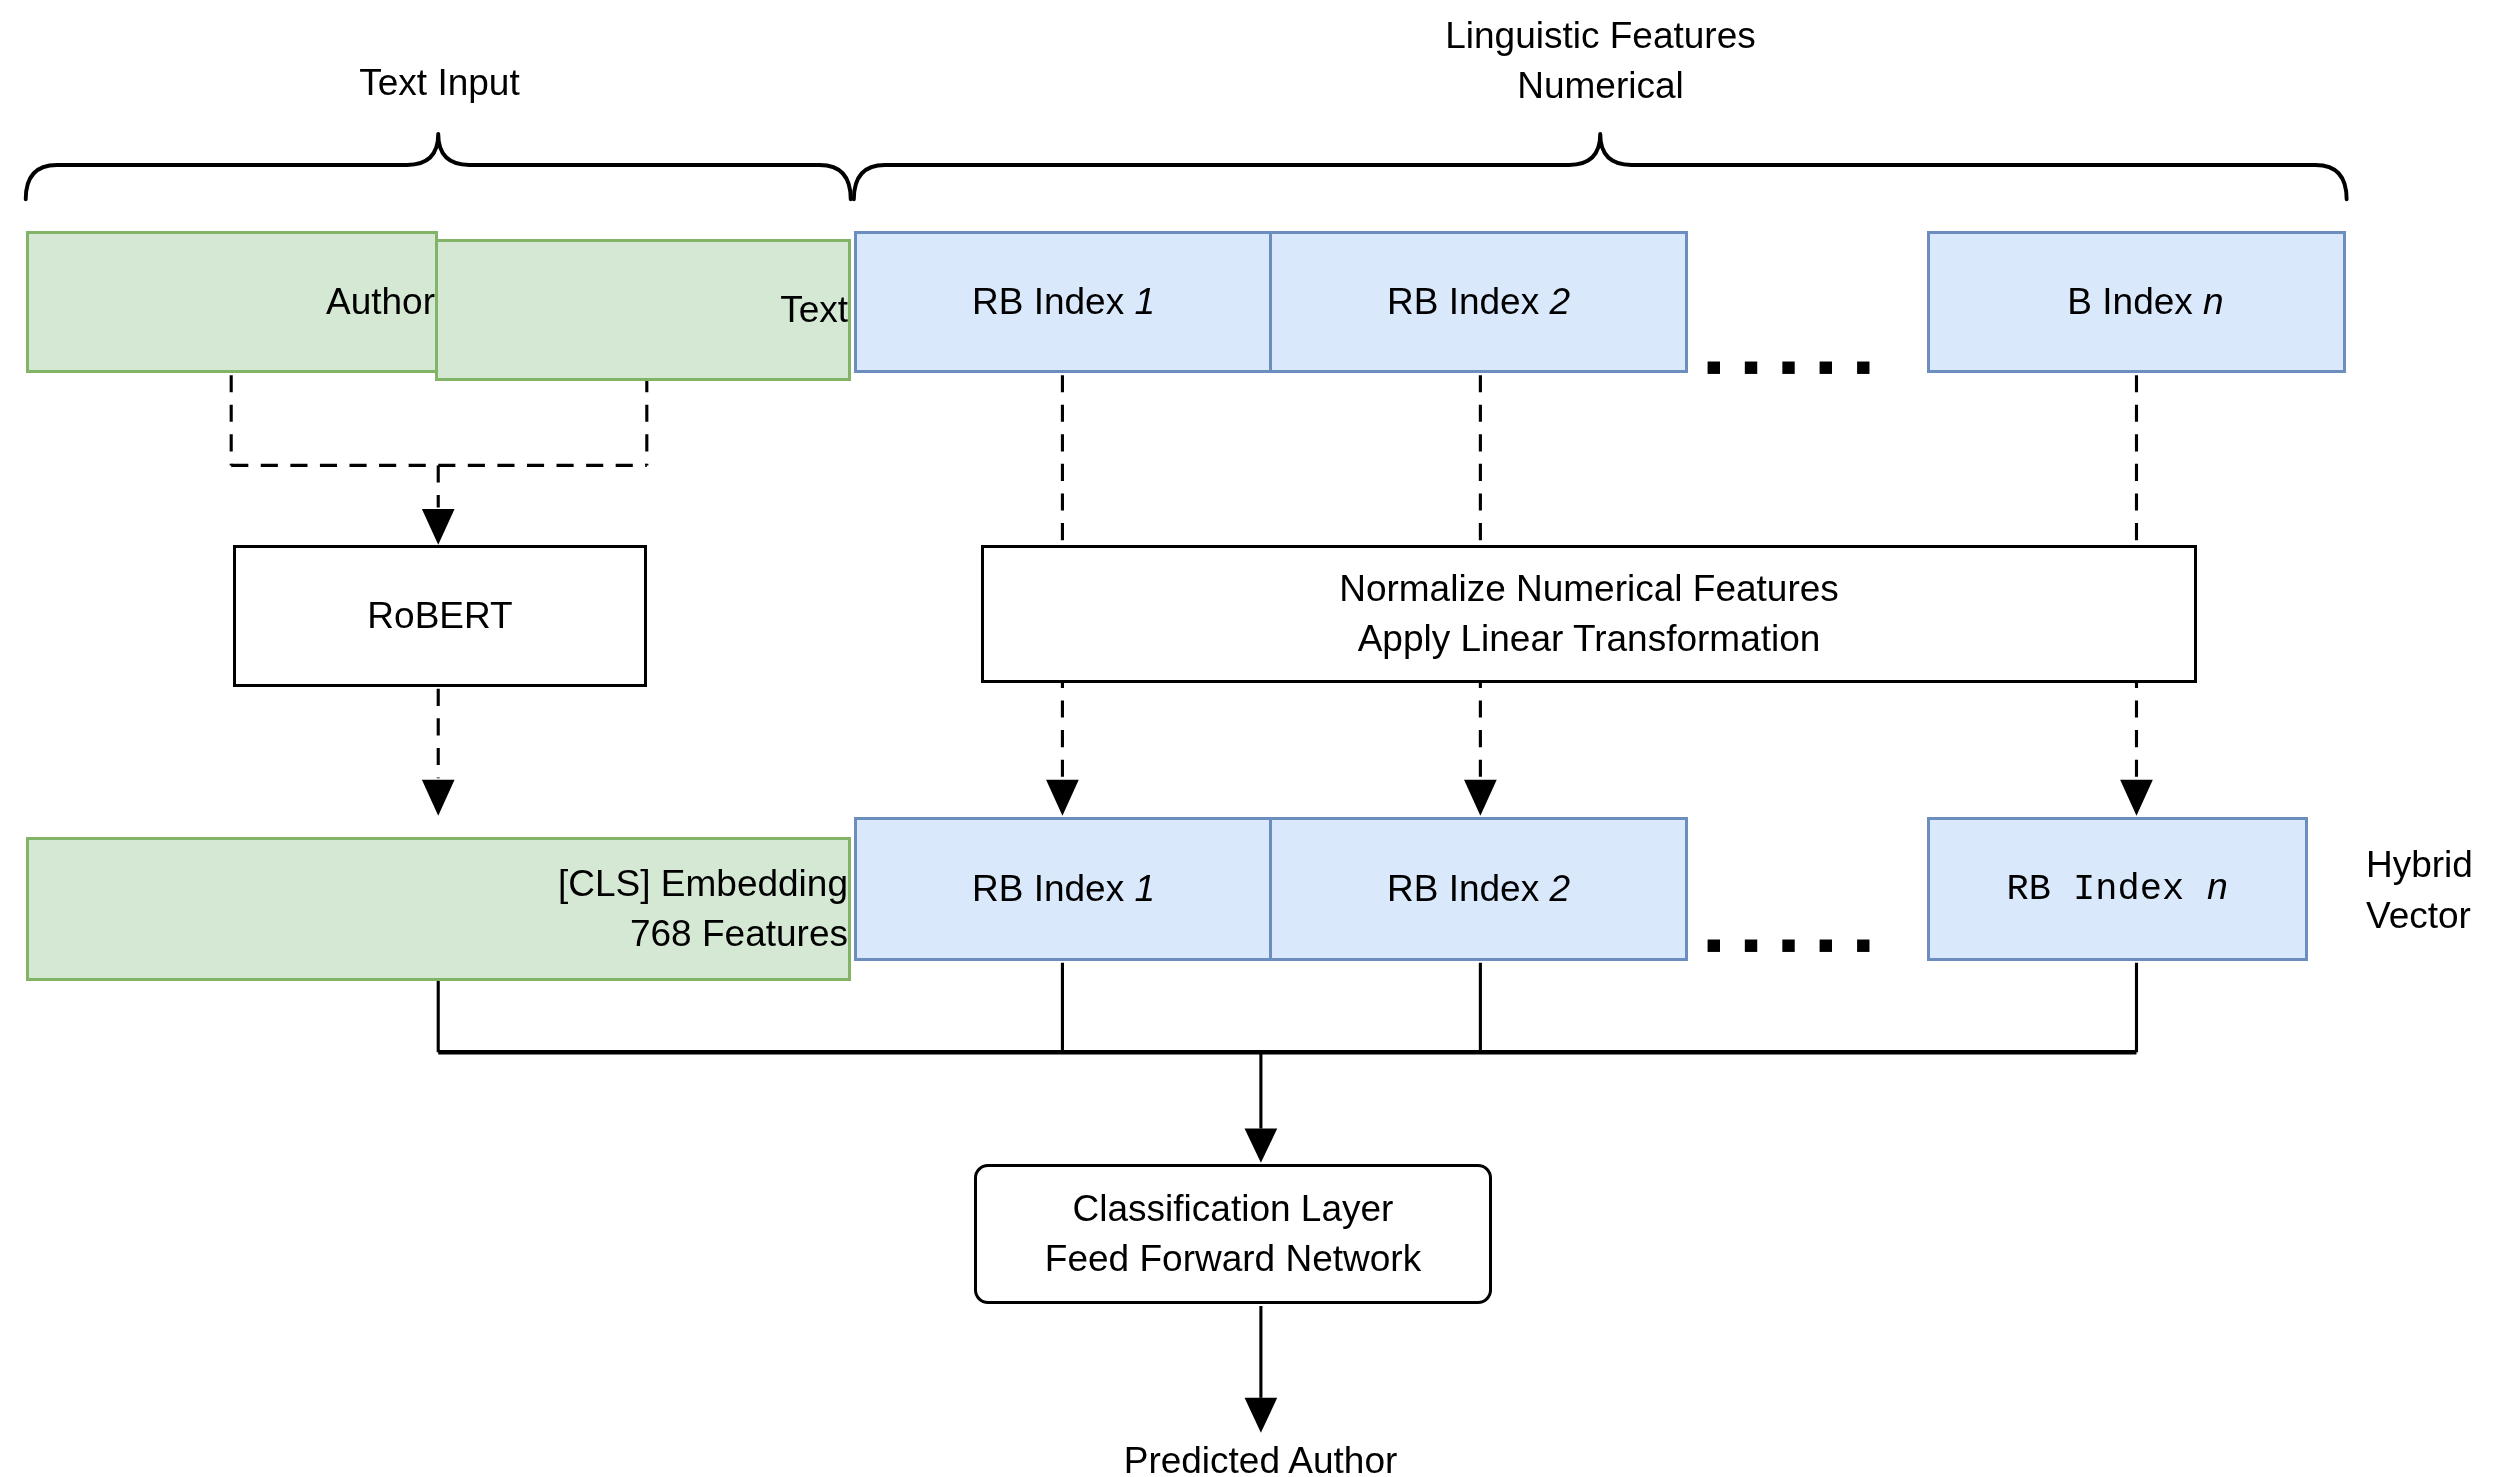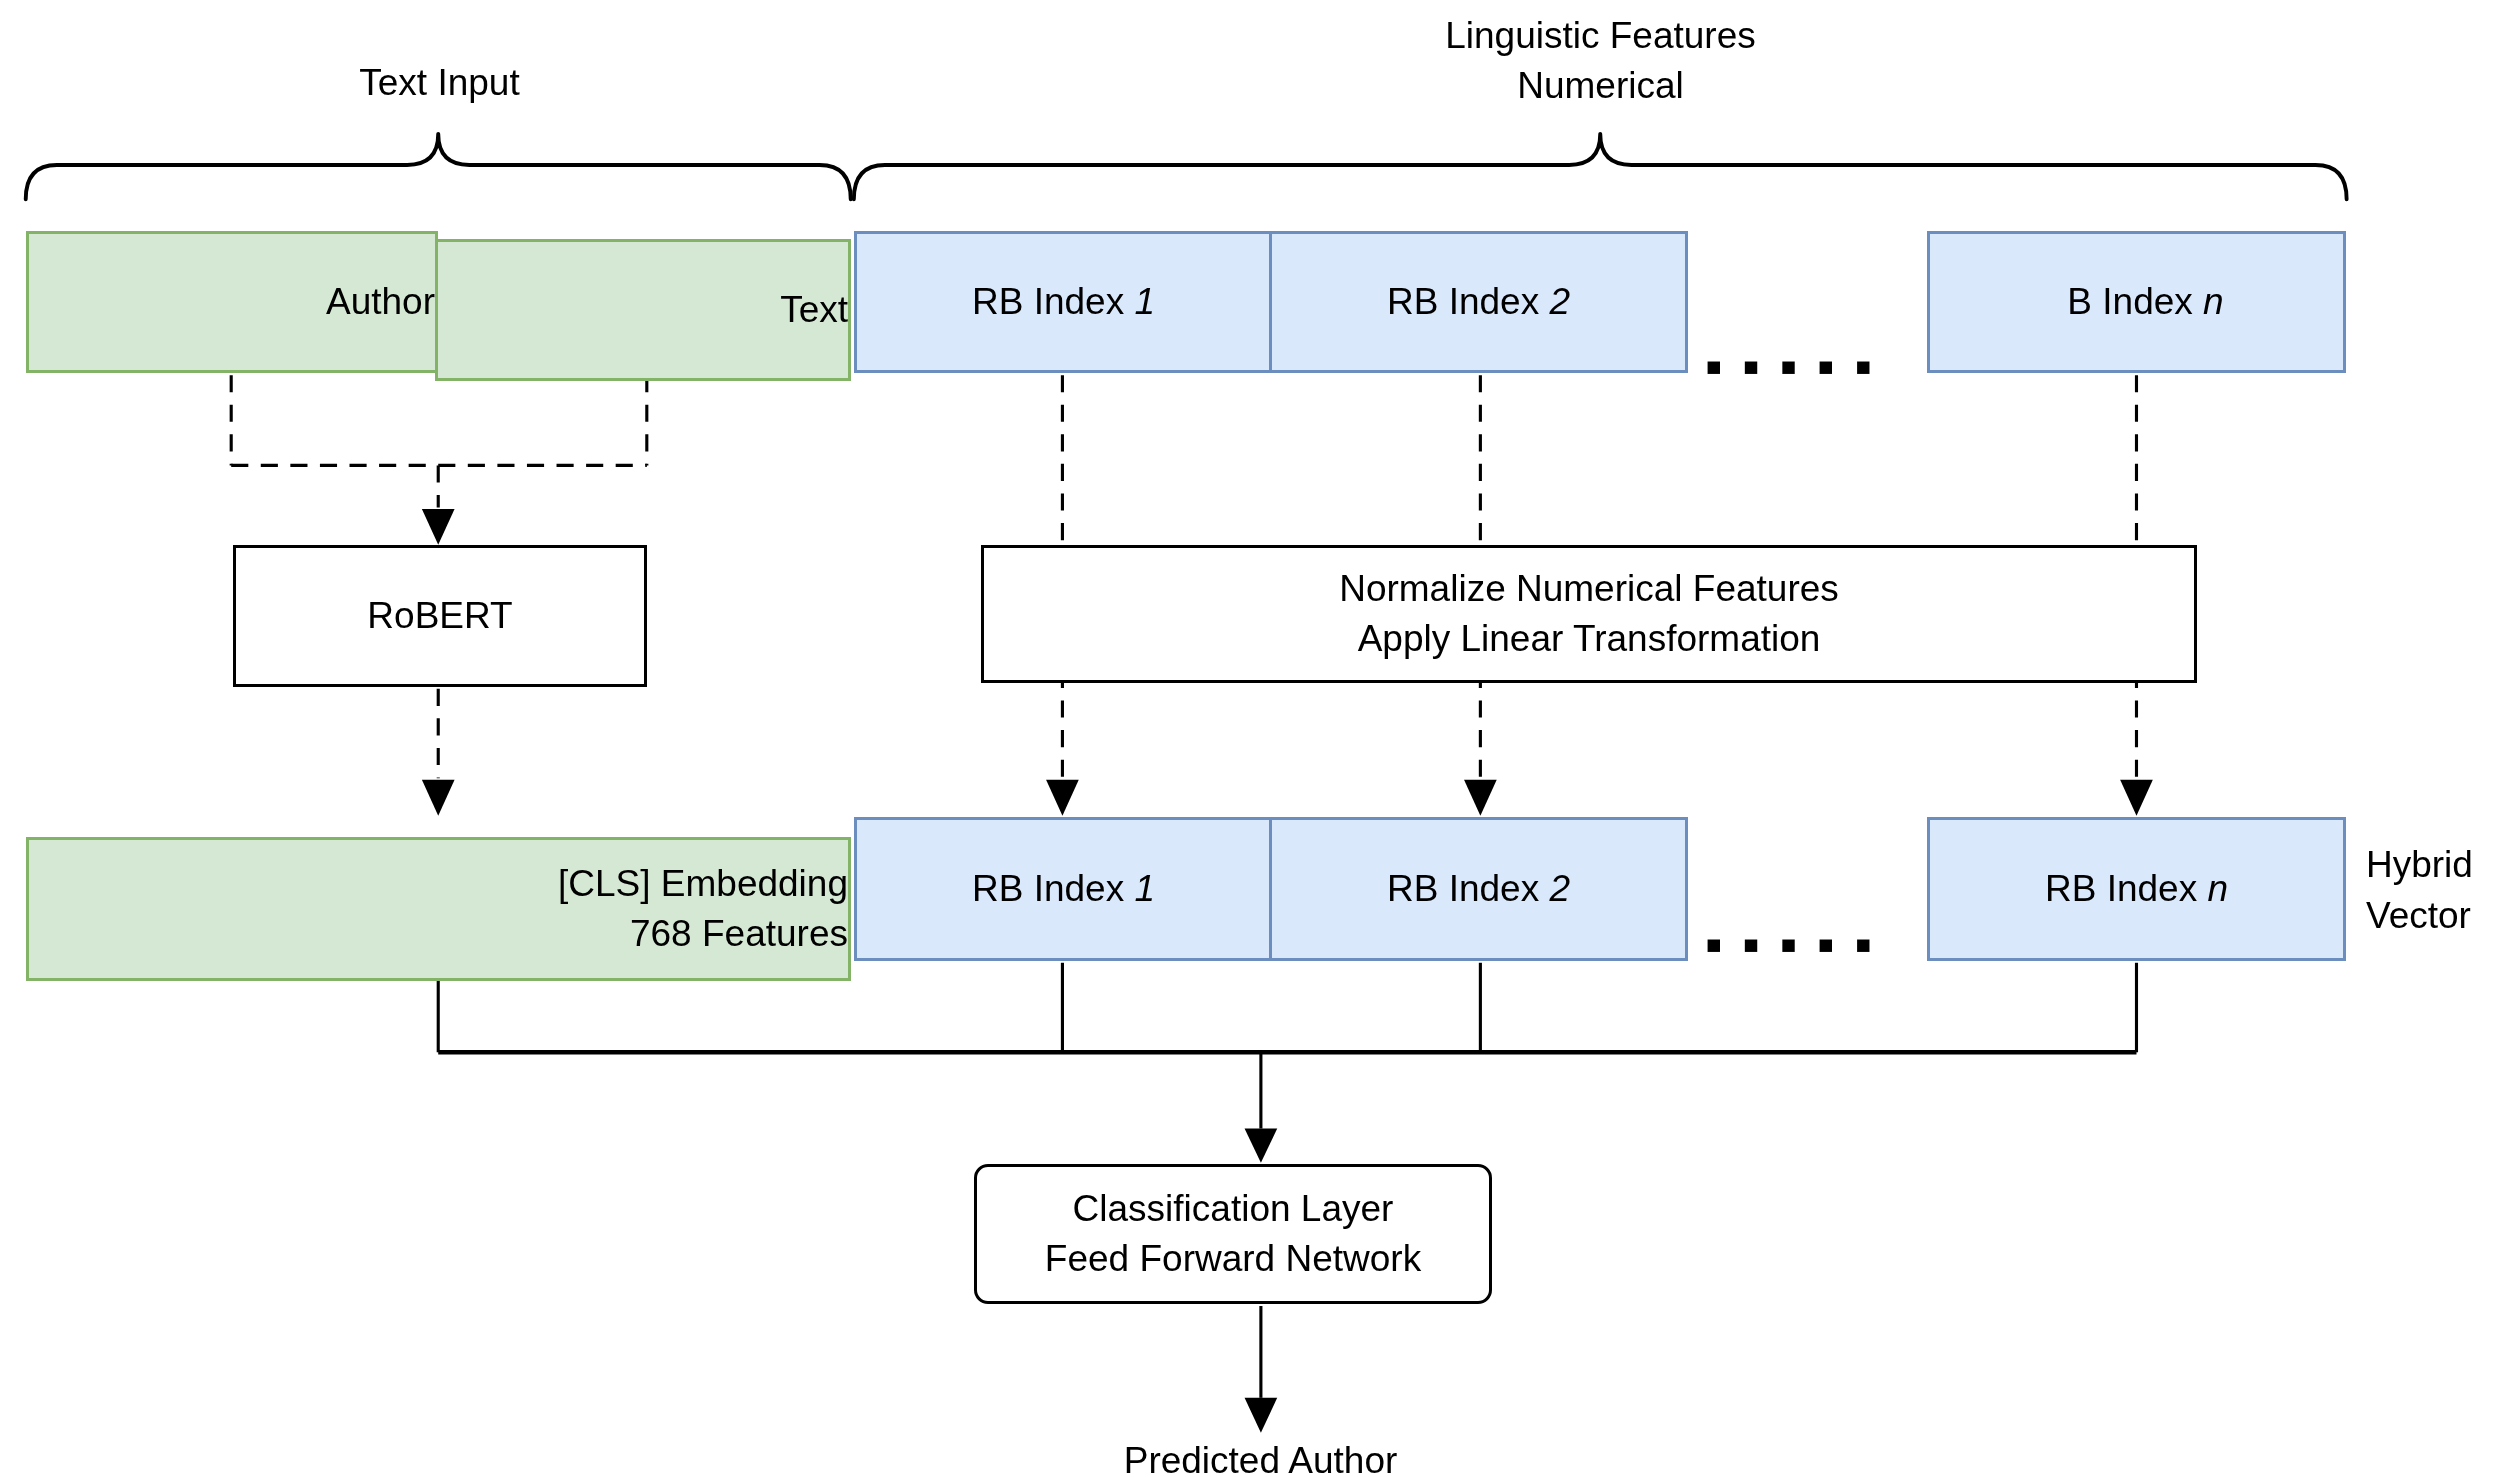--- a/index.html
+++ b/index.html
@@ -107,21 +107,21 @@
     <div>[CLS] Embedding</div>
     <div>768 Features</div>
   </div>
   <div class="box blue" style="left:854px;top:817px;width:419px;height:144px;">
     <span><span>RB Index </span><i>1</i></span>
   </div>
   <div class="box blue" style="left:1269px;top:817px;width:419px;height:144px;">
     <span><span>RB Index </span><i>2</i></span>
   </div>
   <div class="dots" style="left:1704px;top:920px;width:171px;height:47px;">▪ ▪ ▪ ▪ ▪</div>
-  <div class="box blue" style="left:1927px;top:817px;width:419px;height:144px;">
+  <div class="box blue" style="left:1927px;top:817px;width:381px;height:144px;font-family:Liberation Mono, monospace;">
     <span><span>RB Index </span><i>n</i></span>
   </div>
   <div class="lbl" style="left:2366px;top:839px;line-height:51px;">
     <div>Hybrid</div>
     <div>Vector</div>
   </div>
 
   <div class="box white" style="left:974px;top:1164px;width:518px;height:140px;border-radius:14px;">
     <div>Classification Layer</div>
     <div>Feed Forward Network</div>

